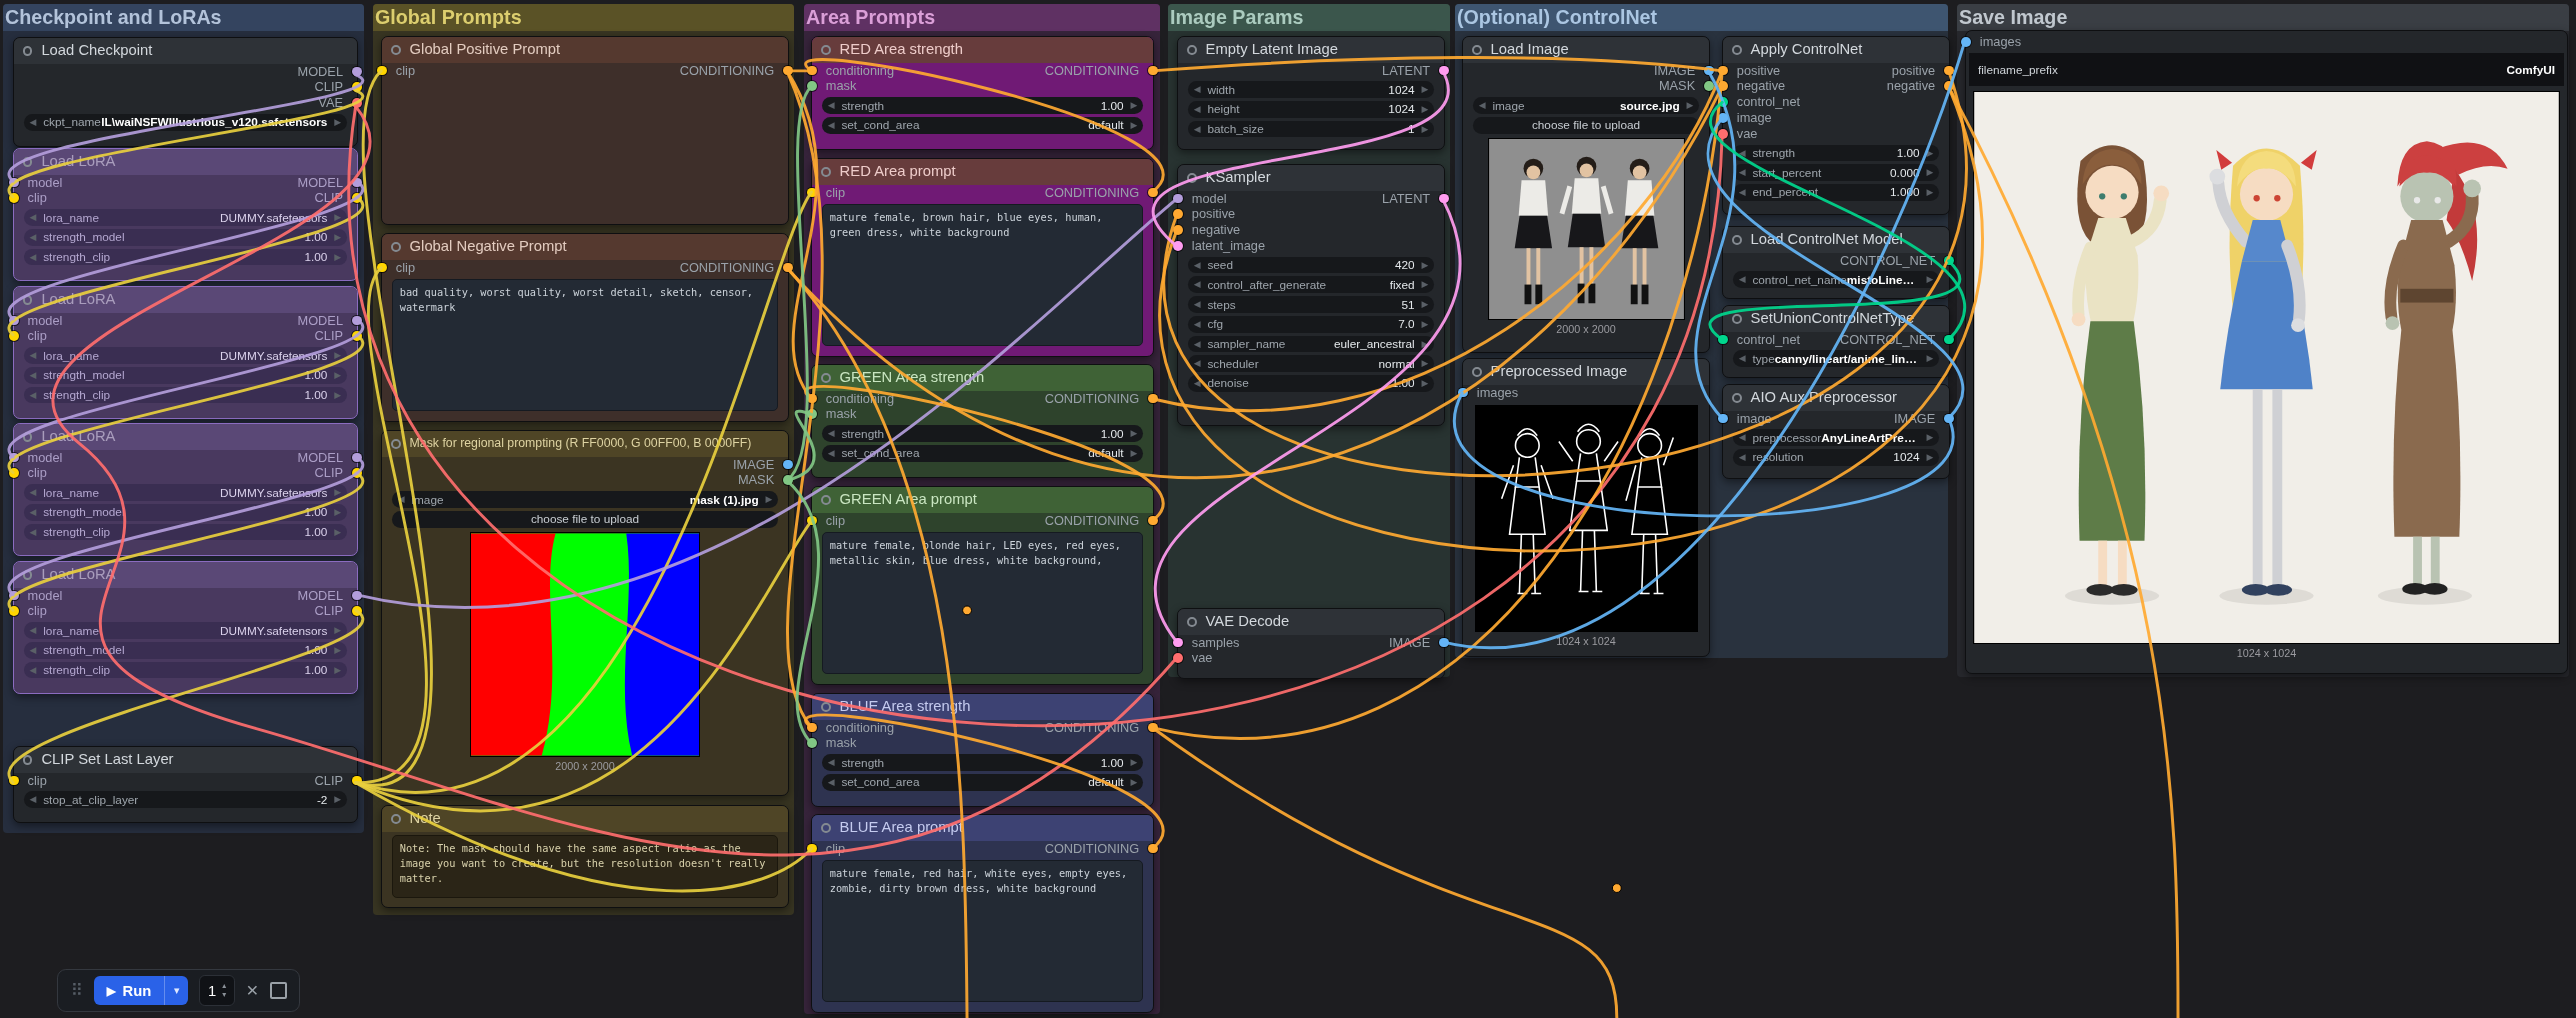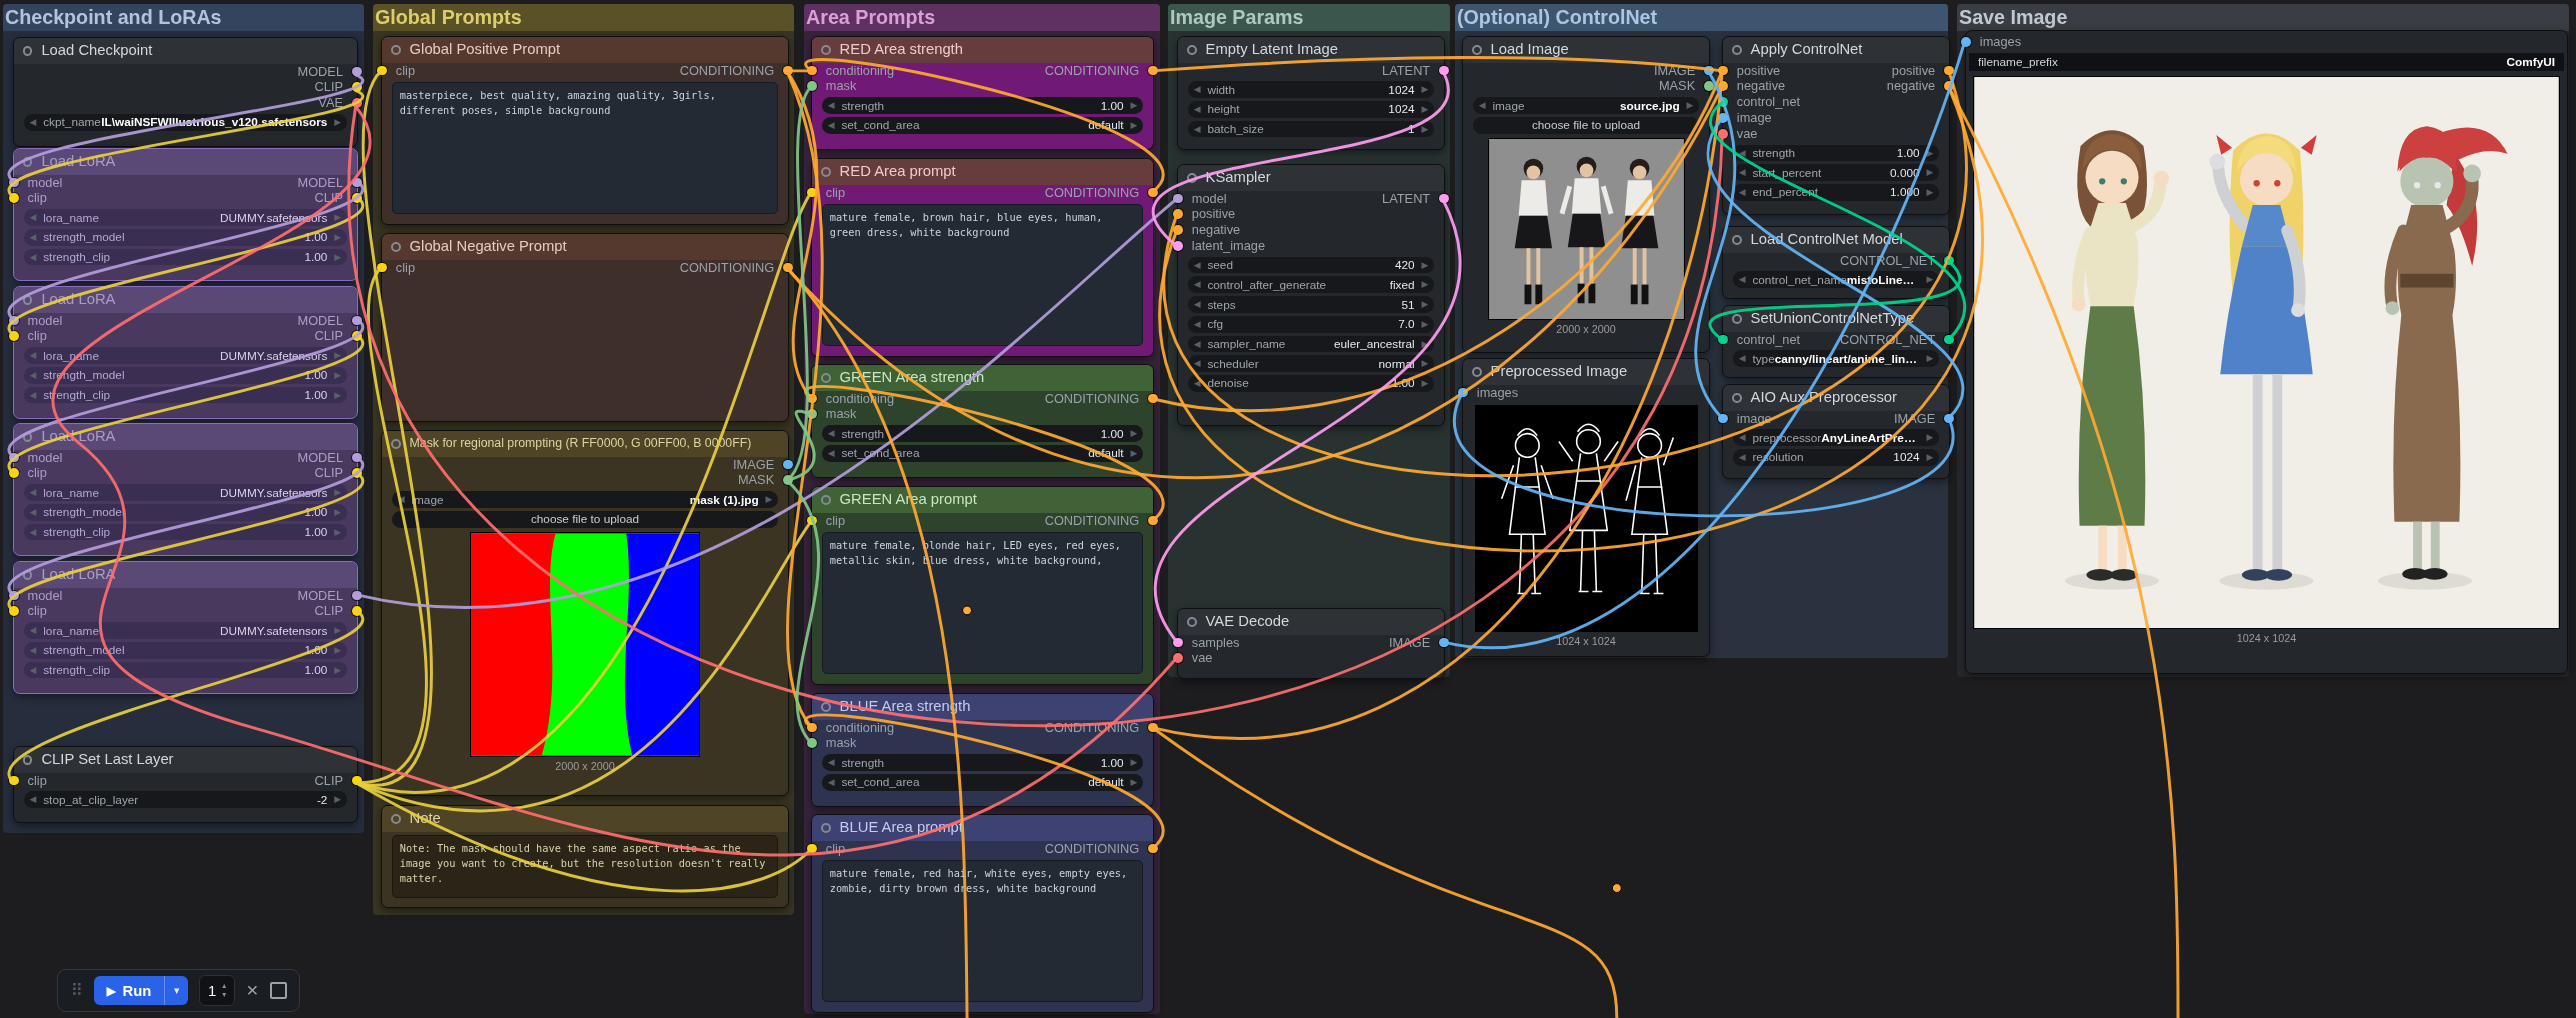--- a/index.html
+++ b/index.html
@@ -45,21 +45,21 @@
   .wl{margin-left:6.9px;white-space:nowrap;flex:0 0 auto;}
   .wv{margin-left:auto;margin-right:6.9px;color:#e4e8eb;white-space:nowrap;overflow:hidden;text-overflow:ellipsis;}
   .wv.bold{font-weight:bold;color:#fff;}
   .upload{height:16.7px;margin:3px 9.8px;background:#16181b;border-radius:8.9px;text-align:center;line-height:16.7px;
     font-size:11.8px;color:#c8cdd2;}
   .ta{margin:3.9px 9.8px;background:#232a34;border:1px solid #151a21;border-radius:4.9px;padding:4.9px 6.9px;
     font-family:"DejaVu Sans Mono",monospace;font-size:10.3px;line-height:1.45;color:#ccd3da;overflow:hidden;}
   .ta-note{background:#2b2517;border-color:#1b170d;color:#d8d1ab;}
   .caption{text-align:center;font-size:10.8px;color:#9b9ba0;margin-top:3px;}
   .preview{display:block;margin:4.9px auto 0;border:1px solid #000;}
-  .fbar{height:18px;margin:3px 3px;background:#101114;display:flex;align-items:center;padding:0 8.9px;
+  .fbar{height:33px;margin:3px 3px;background:#101114;display:flex;align-items:center;padding:0 8.9px;
     font-size:11.8px;color:#cfd4d9;}
   .fbar .fv{margin-left:auto;font-weight:bold;color:#fff;}
   
   .wires{position:absolute;left:0;top:0;z-index:15;pointer-events:none;}
   .wire{fill:none;stroke-width:3;opacity:.92;stroke-linecap:round;}
   .w-clip{stroke:#e8cf3e;} .w-model{stroke:#b39ddb;} .w-vae{stroke:#ff6e6e;} .w-cond{stroke:#ffa931;}
   .w-latent{stroke:#ff9cf0;} .w-image{stroke:#64b5f6;} .w-mask{stroke:#81c784;} .w-cnet{stroke:#00d78d;}
   .jdot{fill:#ffa931;stroke:#000;stroke-width:1;}
   
   .toolbar{position:absolute;left:57px;top:969px;z-index:30;display:flex;align-items:center;gap:10.8px;
@@ -272,31 +272,31 @@
   </div>
 
   <div class="node n-maroon" style="left:381px;top:36px;width:406px;height:187px">
     <div class="nh"><span class="cdot"></span><span>Global Positive Prompt</span></div>
     <div class="row">
         <span class="dot din c-clip"></span>
         <span class="il">clip</span>
         <span class="ol">CONDITIONING</span>
         <span class="dot dout c-cond"></span>
       </div>
-    <div class="ta" style="height:120px">masterpiece, best quality, amazing quality, 3girls, different poses, simple background</div>
   </div>
 
   <div class="node n-maroon" style="left:381px;top:233px;width:406px;height:187px">
     <div class="nh"><span class="cdot"></span><span>Global Negative Prompt</span></div>
     <div class="row">
         <span class="dot din c-clip"></span>
         <span class="il">clip</span>
         <span class="ol">CONDITIONING</span>
         <span class="dot dout c-cond"></span>
       </div>
+    <div class="ta" style="height:120px">bad quality, worst quality, worst detail, sketch, censor, watermark</div>
   </div>
 
   <div class="node n-olive" style="left:381px;top:430px;width:406px;height:364px">
     <div class="nh small"><span class="cdot"></span><span>Mask for regional prompting (R FF0000, G 00FF00, B 0000FF)</span></div>
     <div class="row">
         <span class="ol">IMAGE</span>
         <span class="dot dout c-image"></span>
       </div>
     <div class="row">
         <span class="ol">MASK</span>

